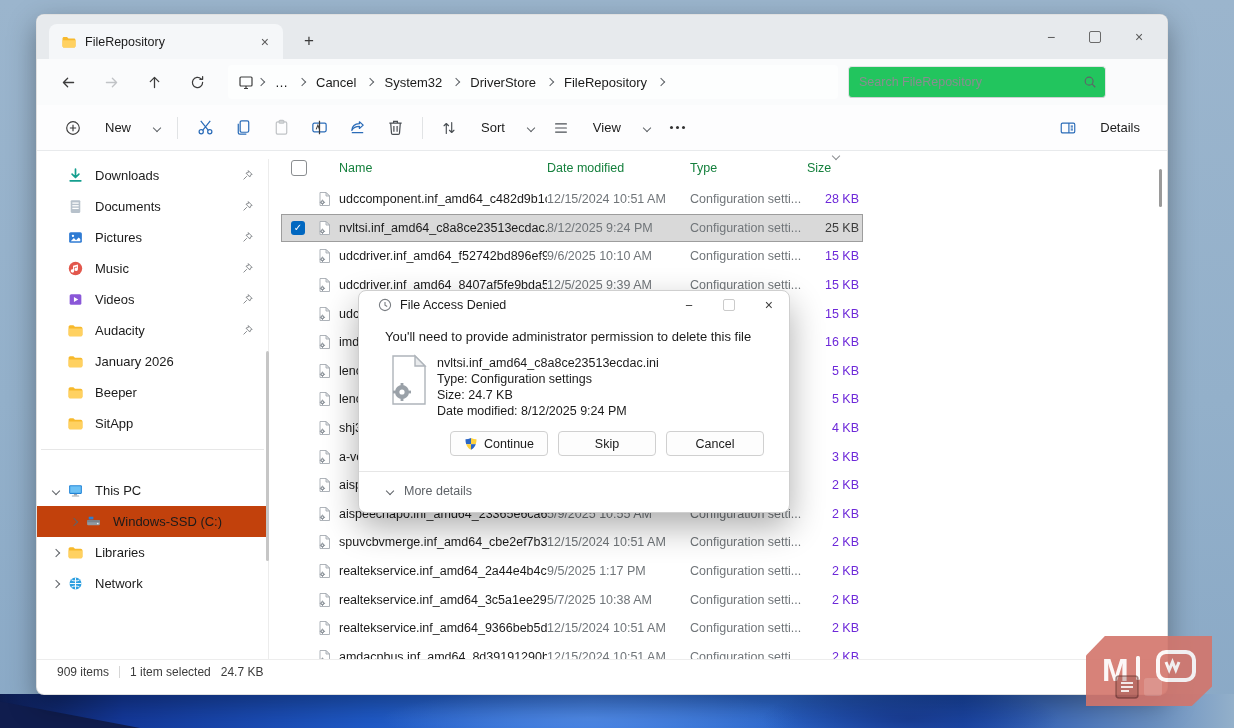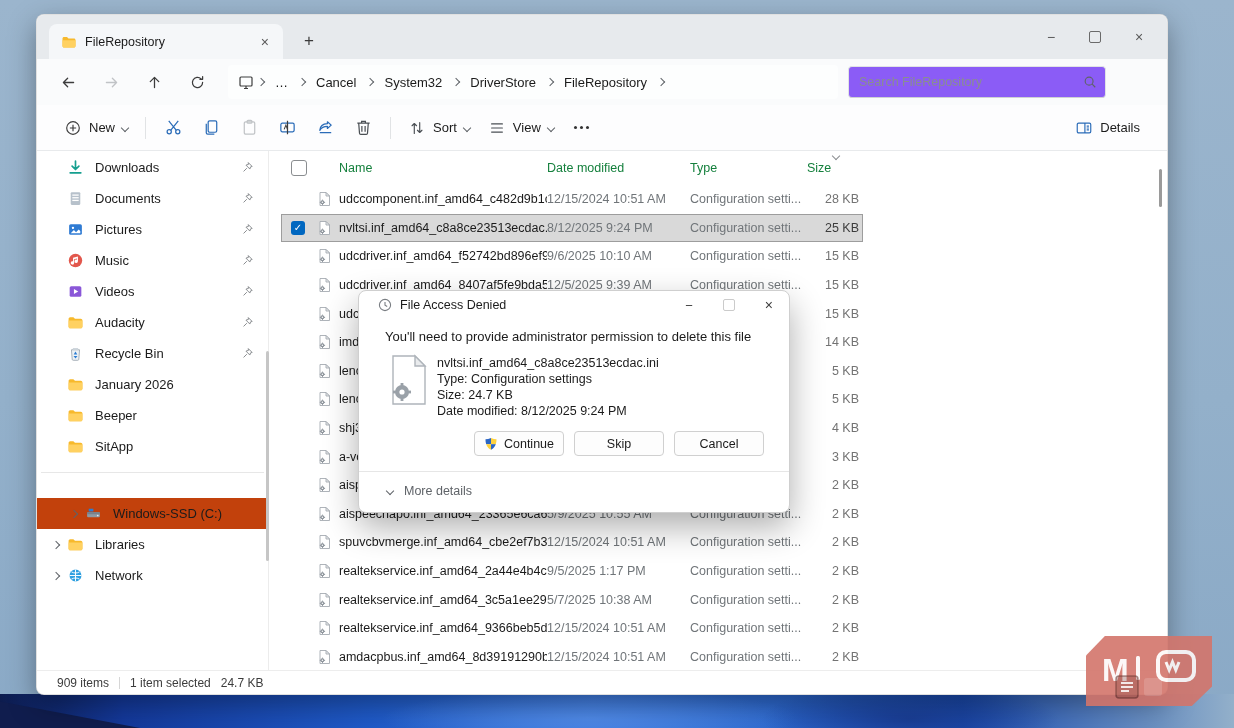--- a/index.html
+++ b/index.html
@@ -32,46 +32,46 @@
     font-size:14px;color:#5a5a5a;}
   .maxbox{width:10px;height:10px;border:1px solid #6a6a6a;border-radius:2px;display:inline-block;}
 
   .addrbar{position:absolute;left:0;top:44px;right:0;height:46px;background:#fafbfc;display:flex;align-items:center;}
   .navbtn{width:34px;height:32px;display:flex;align-items:center;justify-content:center;flex:0 0 auto;}
   .navbtn svg{width:17px;height:17px;}
   .crumbs{display:flex;align-items:center;gap:4px;margin-left:14px;flex:0 0 auto;width:610px;height:34px;
     background:#fdfefe;border-radius:4px;padding:0 10px;box-sizing:border-box;font-size:13px;color:#1b1b1b;}
   .crumb{padding:3px 7px;border-radius:4px;white-space:nowrap;}
   .crumb-ico{width:16px;height:16px;display:inline-flex;}
-  .search{margin-left:10px;width:258px;height:32px;background:#8b5cf6;border:1px solid #e1e3e5;
+  .search{margin-left:10px;width:258px;height:32px;background:#22c55e;border:1px solid #e1e3e5;
     border-bottom-color:#cfd1d3;border-radius:4px;display:flex;align-items:center;padding:0 8px;box-sizing:border-box;}
   .search input{border:none;outline:none;background:transparent;flex:1;font-size:12.5px;color:#1b1b1b;
     font-family:"Liberation Sans",sans-serif;}
   .search input::placeholder{color:#8a8d90;}
   .mag{width:14px;height:14px;display:inline-flex;}
 
   .toolbar{position:absolute;left:0;top:90px;right:0;height:46px;background:#fdfdfe;
     border-bottom:1px solid #e8eaec;display:flex;align-items:center;padding:0 18px;box-sizing:border-box;}
-  .tbtn{display:flex;align-items:center;gap:7px;padding:6px 9px;border-radius:4px;font-size:13px;color:#1b1b1b;}
+  .tbtn{display:flex;align-items:center;gap:23px;padding:6px 9px;border-radius:4px;font-size:13px;color:#1b1b1b;}
   .tbtn svg{width:18px;height:18px;}
   .ticon{width:38px;height:34px;display:flex;align-items:center;justify-content:center;}
   .ticon svg{width:19px;height:19px;}
   .tb-sep{width:1px;height:22px;background:#e1e3e5;margin:0 8px;}
   .dots{display:flex;gap:3px;align-items:center;}
   .dots i{width:3px;height:3px;border-radius:50%;background:#333;}
   .tb-right{margin-left:auto;display:flex;align-items:center;}
 
   .cv{display:inline-block;width:5px;height:5px;border-right:1.4px solid #5f6368;
     border-bottom:1.4px solid #5f6368;flex:0 0 auto;}
   .cv.r{transform:rotate(-45deg);}
   .cv.d{transform:rotate(45deg);}
 
   
   .main{position:absolute;left:0;top:136px;right:0;bottom:23px;background:#fff;}
-  .sidebar{position:absolute;left:0;top:0;bottom:0;width:232px;border-right:1px solid #ececec;
+  .sidebar{position:absolute;left:0;top:8px;bottom:0;width:232px;border-right:1px solid #ececec;
     box-sizing:border-box;padding-top:1px;overflow:hidden;}
   .sb-item{height:31px;display:flex;align-items:center;padding-left:30px;font-size:13px;color:#1b1b1b;
     position:relative;}
   .sb-item .sb-ico{width:17px;height:17px;margin-right:11px;flex:0 0 auto;display:inline-flex;}
   .sb-item .sb-ico svg{width:17px;height:17px;}
   .sb-label{flex:1;white-space:nowrap;overflow:hidden;}
   .sb-pin{width:13px;height:13px;margin-right:14px;display:inline-flex;opacity:.75;}
   .sb-pin svg{width:13px;height:13px;}
   .sb-sep{height:1px;background:#e7e7e7;margin:10px 4px 12px 4px;}
   .sb-item.tree{padding-left:10px;}
@@ -85,49 +85,49 @@
   .filelist{position:absolute;left:244px;top:0;right:0;bottom:0;}
   .fl-head,.frow{display:grid;grid-template-columns:26px 22px 208px 143px 117px 56px;
     align-items:center;padding-left:10px;box-sizing:border-box;width:582px;}
   .fl-head{height:26px;margin-top:4px;font-size:12.5px;color:#15803d;position:relative;}
   .hd-size{position:relative;}
   .sortmark{position:absolute;left:26px;top:-8px;width:5px;height:5px;border-right:1.4px solid #8a8d90;
     border-bottom:1.4px solid #8a8d90;transform:rotate(45deg);}
   #fileRows{margin-top:4px;}
   .frow{height:28.6px;font-size:12.5px;color:#1b1b1b;}
   .frow .f-date,.frow .f-type{color:#707579;}
-  .frow .f-size{color:#737373;text-align:right;padding-right:4px;}
+  .frow .f-size{color:#6d28d9;text-align:right;padding-right:4px;}
   .frow.sel{background:#d9d9d9;outline:1px solid #9d9d9d;outline-offset:-1px;}
   .frow.sel .f-size{color:#3c3c3c;}
   .chk{width:14px;height:14px;border-radius:3px;display:inline-flex;align-items:center;justify-content:center;}
   .chk.hd{border:1px solid #8a8d90;background:#fff;}
   .chk.on{background:#0067c0;color:#fff;font-size:10px;line-height:1;}
   .f-ico{display:inline-flex;width:15px;height:16px;}
   .f-ico svg{width:15px;height:16px;}
   .f-name{white-space:nowrap;overflow:hidden;padding-right:8px;}
 
-  .statusbar{position:absolute;left:0;right:0;bottom:0;height:23px;background:#fff;border-top:1px solid #ededed;
+  .statusbar{position:absolute;left:0;right:0;bottom:11px;height:23px;background:#fff;border-top:1px solid #ededed;
     display:flex;align-items:center;gap:10px;padding-left:20px;font-size:12px;color:#3c3c3c;}
   .st-sep{width:1px;height:12px;background:#d6d6d6;}
 
   
   .dialog{position:absolute;left:358px;top:290px;width:432px;background:#fff;border:1px solid #cfcfcf;
     border-radius:8px;box-shadow:0 14px 34px rgba(0,0,0,.32);z-index:20;box-sizing:border-box;font-size:13px;}
   .dlg-title{height:28px;display:flex;align-items:center;padding:0 10px;font-size:12.5px;color:#1b1b1b;margin-left:9px;}
   .dlg-ico{width:14px;height:14px;margin-right:8px;display:inline-flex;}
   .dlg-controls{margin-left:auto;display:flex;align-items:center;gap:30px;padding-right:6px;}
   .dlg-controls .min{color:#3c3c3c;font-size:13px;}
   .dlg-controls .maxbox{opacity:.35;}
   .dlg-controls .cls{color:#3c3c3c;font-size:14px;}
   .dlg-msg{padding:10px 26px 2px 26px;color:#1b1b1b;}
   .dlg-file{display:flex;padding:8px 26px 0 30px;}
   .dlg-file-ico{width:38px;height:52px;flex:0 0 auto;margin-right:10px;display:inline-flex;}
   .dlg-file-info{font-size:12.5px;color:#1b1b1b;line-height:16px;padding-top:1px;}
   .dlg-buttons{display:flex;justify-content:flex-end;gap:10px;padding:12px 25px 0 25px;}
-  .dbtn{width:90px;height:25px;background:#fdfdfd;border:1px solid #d0d0d0;border-radius:4px;
+  .dbtn{width:98px;height:25px;background:#fdfdfd;border:1px solid #d0d0d0;border-radius:4px;
     font-size:12.5px;color:#1b1b1b;display:flex;align-items:center;justify-content:center;gap:6px;
     font-family:"Liberation Sans",sans-serif;}
   .dbtn svg{width:14px;height:14px;}
   .dlg-sep{height:1px;background:#e6e6e6;margin-top:15px;}
   .dlg-more{display:flex;align-items:center;gap:11px;padding:12px 26px 14px 28px;color:#5f6368;font-size:12.5px;}
 
   
   .watermark{position:absolute;left:1086px;top:636px;width:126px;height:70px;z-index:30;opacity:.9;
     background:#d3756b;clip-path:polygon(15% 0,100% 0,100% 72%,84% 100%,0 100%,0 28%);}
 </style>
@@ -383,36 +383,20 @@
             <span class="sb-label">Audacity</span>
             <span class="sb-pin">
               <svg viewBox="0 0 16 16" fill="none" stroke="#5f6368" stroke-width="1.2" stroke-linecap="round" stroke-linejoin="round">
                 <path d="M9.3 2.3l4.4 4.4-2 .6-.8 2.6-4.8-4.8 2.6-.8zM6.8 9.2l-3.3 3.3"></path>
               </svg>
             </span>
           </div>
           <div class="sb-item">
             <span class="sb-ico">
               <svg viewBox="0 0 16 16">
-                <path d="M4.2 4.5h7.6l-.7 9a1 1 0 0 1-1 .9H5.9a1 1 0 0 1-1-.9z" fill="#eef2f5" stroke="#9aa4ad" stroke-width=".8"></path>
-                <path d="M5.5 2.8h5v1.7h-5z" fill="#cfd6dd"></path>
-                <path d="M8 6.2l1.7 2.8H6.3z" fill="#2d7dd2"></path>
-                <path d="M6.1 10.3h3.8L8 12.8z" fill="#2d7dd2"></path>
-              </svg>
-            </span>
-            <span class="sb-label">Recycle Bin</span>
-            <span class="sb-pin">
-              <svg viewBox="0 0 16 16" fill="none" stroke="#5f6368" stroke-width="1.2" stroke-linecap="round" stroke-linejoin="round">
-                <path d="M9.3 2.3l4.4 4.4-2 .6-.8 2.6-4.8-4.8 2.6-.8zM6.8 9.2l-3.3 3.3"></path>
-              </svg>
-            </span>
-          </div>
-          <div class="sb-item">
-            <span class="sb-ico">
-              <svg viewBox="0 0 16 16">
                 <path d="M1.5 4.5c0-.8.7-1.5 1.5-1.5h3l1.5 1.5H13c.8 0 1.5.7 1.5 1.5v6c0 .8-.7 1.5-1.5 1.5H3c-.8 0-1.5-.7-1.5-1.5z" fill="#f7b92c"></path>
                 <path d="M1.5 6.2h13v5.8c0 .8-.7 1.5-1.5 1.5H3c-.8 0-1.5-.7-1.5-1.5z" fill="#ffd161"></path>
               </svg>
             </span>
             <span class="sb-label">January 2026</span>
           </div>
           <div class="sb-item">
             <span class="sb-ico">
               <svg viewBox="0 0 16 16">
                 <path d="M1.5 4.5c0-.8.7-1.5 1.5-1.5h3l1.5 1.5H13c.8 0 1.5.7 1.5 1.5v6c0 .8-.7 1.5-1.5 1.5H3c-.8 0-1.5-.7-1.5-1.5z" fill="#f7b92c"></path>
@@ -426,20 +410,34 @@
               <svg viewBox="0 0 16 16">
                 <path d="M1.5 4.5c0-.8.7-1.5 1.5-1.5h3l1.5 1.5H13c.8 0 1.5.7 1.5 1.5v6c0 .8-.7 1.5-1.5 1.5H3c-.8 0-1.5-.7-1.5-1.5z" fill="#f7b92c"></path>
                 <path d="M1.5 6.2h13v5.8c0 .8-.7 1.5-1.5 1.5H3c-.8 0-1.5-.7-1.5-1.5z" fill="#ffd161"></path>
               </svg>
             </span>
             <span class="sb-label">SitApp</span>
           </div>
         </div>
       <div class="sb-sep"></div>
       <div id="sbTree" style="padding-top:13px;">
+          <div class="sb-item tree">
+            <span class="tchev">
+              <span class="cv d"></span>
+            </span>
+            <span class="sb-ico">
+              <svg viewBox="0 0 16 16">
+                <rect x="2" y="3" width="12" height="8.2" rx="1" fill="#1e84d8"></rect>
+                <rect x="3" y="4" width="10" height="6.2" fill="#6cc1f5"></rect>
+                <rect x="6.5" y="11.2" width="3" height="1.4" fill="#9aa4ad"></rect>
+                <rect x="4.5" y="12.6" width="7" height="1.1" rx=".5" fill="#9aa4ad"></rect>
+              </svg>
+            </span>
+            <span class="sb-label">This PC</span>
+          </div>
           <div class="sb-item tree sel ind1">
             <span class="tchev">
               <span class="cv r"></span>
             </span>
             <span class="sb-ico">
               <svg viewBox="0 0 16 16">
                 <rect x="3.5" y="3.5" width="4.4" height="2.6" fill="#2d7dd2"></rect>
                 <rect x="2" y="6.8" width="12" height="4.8" rx="1" fill="#8f9aa3"></rect>
                 <rect x="2" y="6.8" width="12" height="1.9" fill="#77828c"></rect>
                 <circle cx="12" cy="9.9" r=".8" fill="#e8edf1"></circle>
@@ -602,21 +600,21 @@
                   <rect x="5" y="8.6" width=".9" height="1.1"></rect>
                   <rect x="5" y="12.9" width=".9" height="1.1"></rect>
                   <rect x="2.8" y="10.9" width="1.1" height=".9"></rect>
                   <rect x="7" y="10.9" width="1.1" height=".9"></rect>
                 </g>
               </svg>
             </span>
             <span class="f-name">imdri</span>
             <span class="f-date"></span>
             <span class="f-type"></span>
-            <span class="f-size">14 KB</span>
+            <span class="f-size">16 KB</span>
           </div>
           <div class="frow">
             <span class="chk"></span>
             <span class="f-ico">
               <svg viewBox="0 0 15 16">
                 <path d="M3 1.5h6L12.5 5v9.5H3z" fill="#fff" stroke="#a6acb2" stroke-width=".9"></path>
                 <path d="M9 1.5L12.5 5H9z" fill="#e9ebed" stroke="#a6acb2" stroke-width=".9"></path>
                 <g fill="#8d949b">
                   <circle cx="5.4" cy="11.3" r="2"></circle>
                   <circle cx="5.4" cy="11.3" r=".8" fill="#fff"></circle>

